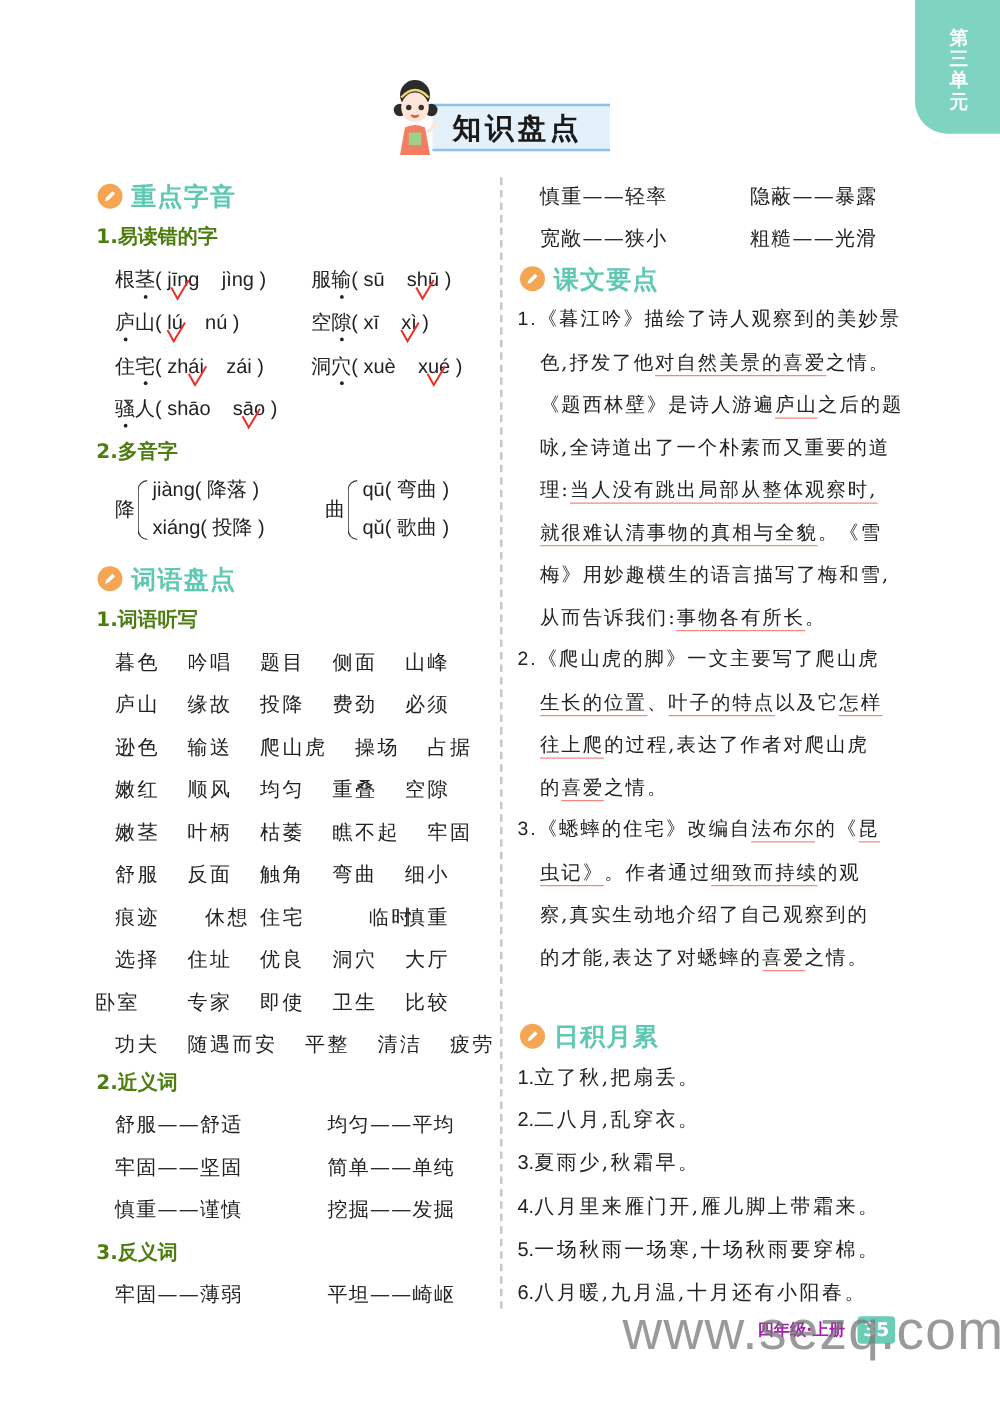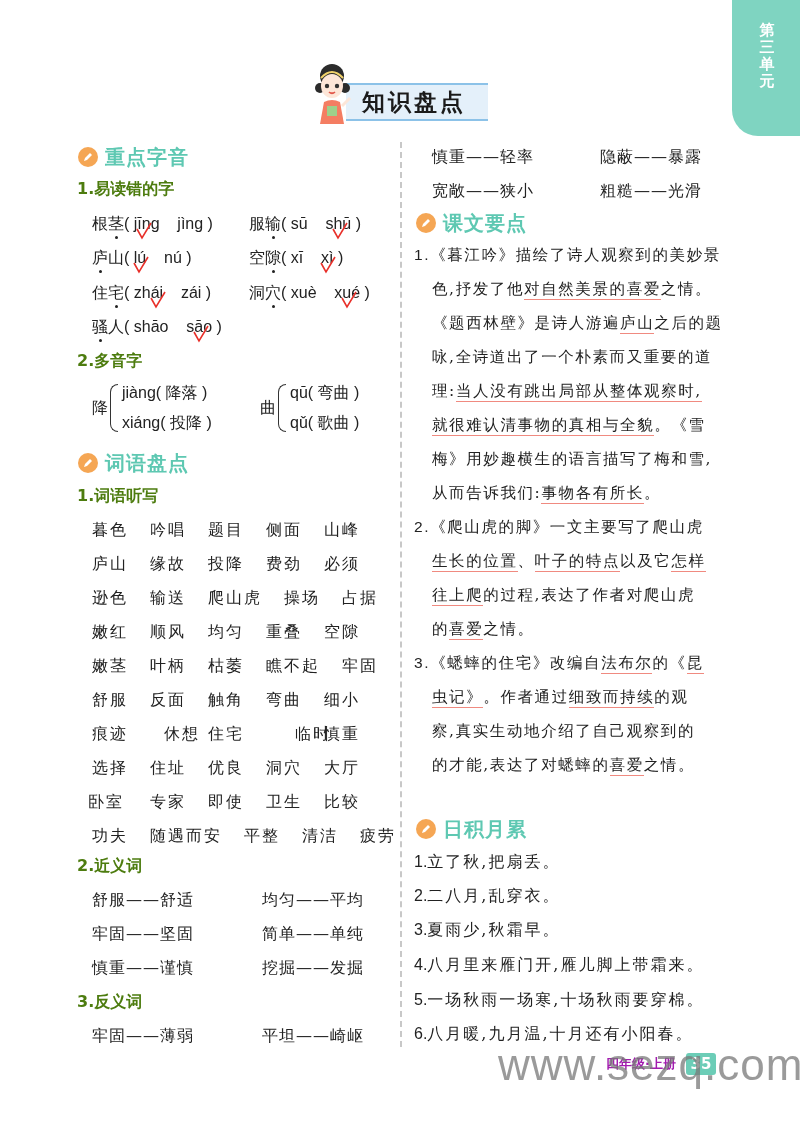--- a/index.html
+++ b/index.html
@@ -1,20 +1,20 @@
 <!DOCTYPE html>
 <html><head>
 <meta charset="utf-8">
 <style>
   * { margin: 0; padding: 0; box-sizing: border-box; }
   html, body { width: 800px; height: 1123px; background: #ffffff; overflow: hidden; }
   body { position: relative; font-family: "DejaVu Sans", sans-serif; color: #222; }
 
   .unit-tab {
-    position: absolute; left: 732px; top: 0; width: 68px; height: 136px;
+    position: absolute; left: 732px; top: 0; width: 68px; height: 107px;
     background: #7fd4c1; border-bottom-left-radius: 26px; padding-left: 20px;
   }
   .unit-tab .txt {
     position: absolute; left: 26px; top: 22px; width: 18px;
     color: #ffffff; font-size: 15px; line-height: 17px; font-weight: bold;
     word-break: break-all; text-align: center;
   }
 
   .banner { position: absolute; left: 312px; top: 62px; width: 180px; height: 68px; }
   .banner .bar {
@@ -226,21 +226,21 @@
     <div class="cell" style="top: 724px; left: 92px;">痕迹</div>
     <div class="cell" style="top: 724px; left: 164px;">休想</div>
     <div class="cell" style="top: 724px; left: 208px;">住宅</div>
     <div class="cell" style="top: 724px; left: 266px; margin-left: 29px;">临时</div>
     <div class="cell" style="top: 724px; left: 324px;">慎重</div>
     <div class="cell" style="top: 758px; left: 92px;">选择</div>
     <div class="cell" style="top: 758px; left: 150px;">住址</div>
     <div class="cell" style="top: 758px; left: 208px;">优良</div>
     <div class="cell" style="top: 758px; left: 266px;">洞穴</div>
     <div class="cell" style="top: 758px; left: 324px;">大厅</div>
-    <div class="cell" style="top: 792px; left: 88px;">卧室</div>
+    <div class="cell" style="top: 792px; left: 76px;">卧室</div>
     <div class="cell" style="top: 792px; left: 150px;">专家</div>
     <div class="cell" style="top: 792px; left: 208px;">即使</div>
     <div class="cell" style="top: 792px; left: 266px;">卫生</div>
     <div class="cell" style="top: 792px; left: 324px;">比较</div>
     <div class="cell" style="top: 826px; left: 92px;">功夫</div>
     <div class="cell" style="top: 826px; left: 150px;">随遇而安</div>
     <div class="cell" style="top: 826px; left: 244px;">平整</div>
     <div class="cell" style="top: 826px; left: 302px;">清洁</div>
     <div class="cell" style="top: 826px; left: 360px;">疲劳</div>
   </div>

